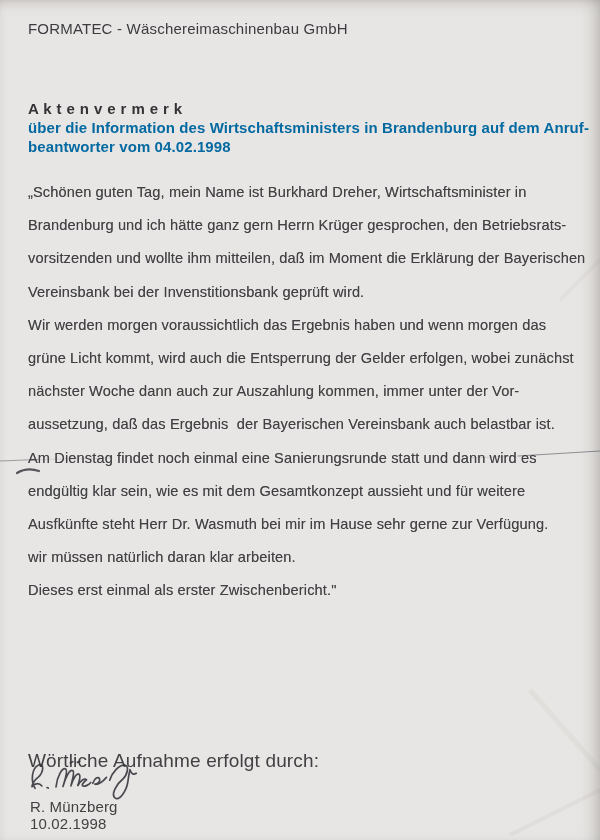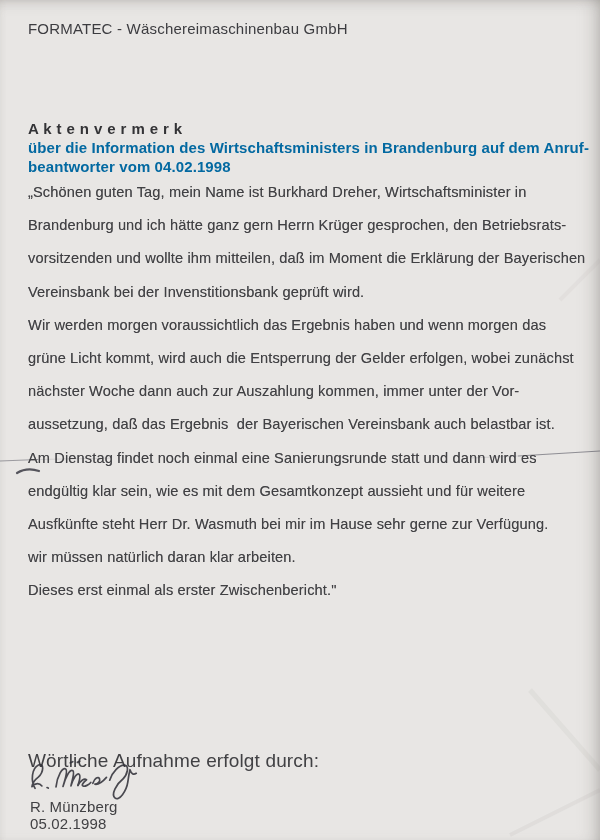--- a/index.html
+++ b/index.html
@@ -35,21 +35,20 @@
     left: 28px; top: 20px;
     font-size: 15px;
     letter-spacing: 0.2px;
     color: #3c3c40;
     white-space: pre;
   }
   .title-block {
     position: absolute;
     left: 28px; top: 100px;
     width: 556px;
-    margin-top: 20px;
   }
   .memo-title {
     font-weight: bold;
     font-size: 15px;
     letter-spacing: 0.4px;
     color: #333336;
     margin-bottom: 2px;
     white-space: pre;
   }
   .subtitle-line {
@@ -158,15 +157,15 @@
       <path d="M70,35 C72,30 76,28 77,31 C78,34 74,36 72,36 C76,37 81,33 84,30"></path>
 
       <path d="M49,13 l2.5,-1"></path>
       <path d="M56,13 l2.5,-1"></path>
 
       <path d="M87,33 C90,25 98,18 103,19 C108,20 105,29 100,33 C94,37 87,47 91,51 C95,55 103,45 105,36 C106,31 107,27 108,24 C109,28 111,30 114,28"></path>
     </g>
   </svg>
 
   <div class="sig-name">R. Münzberg</div>
-  <div class="sig-date">05.02.1998</div>
+  <div class="sig-date">10.02.1998</div>
 
 </div>
 
 </body></html>

